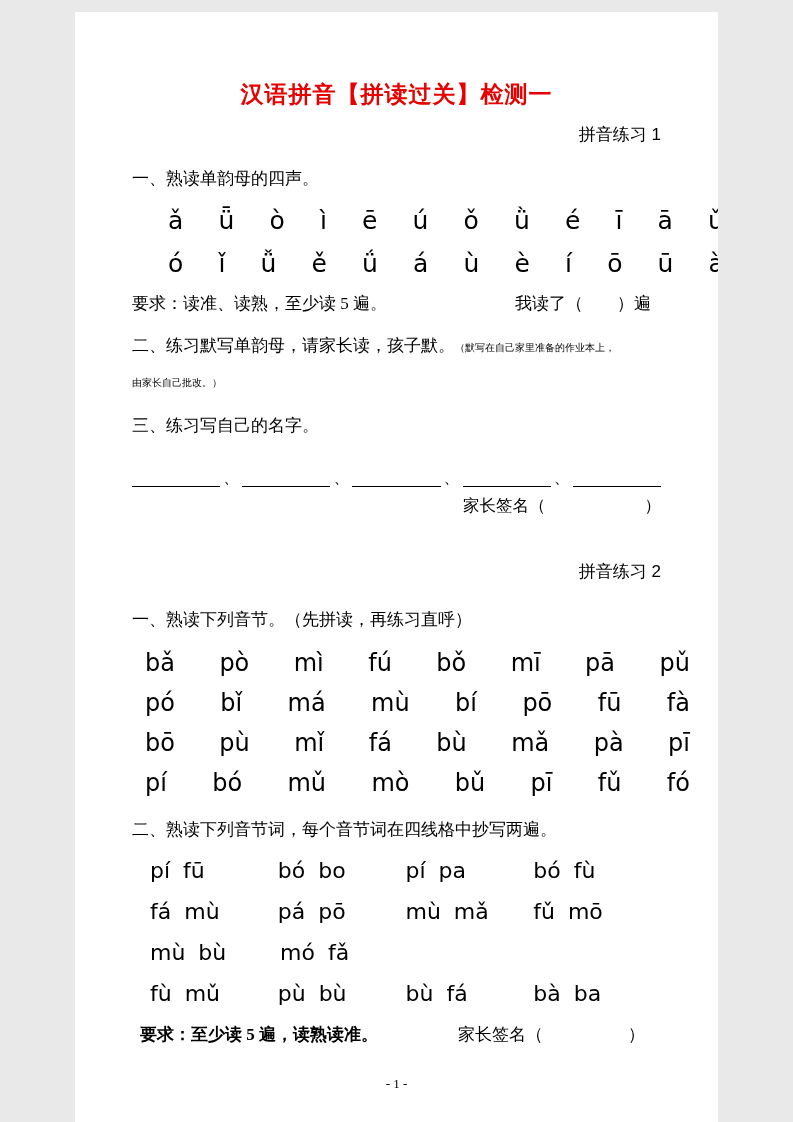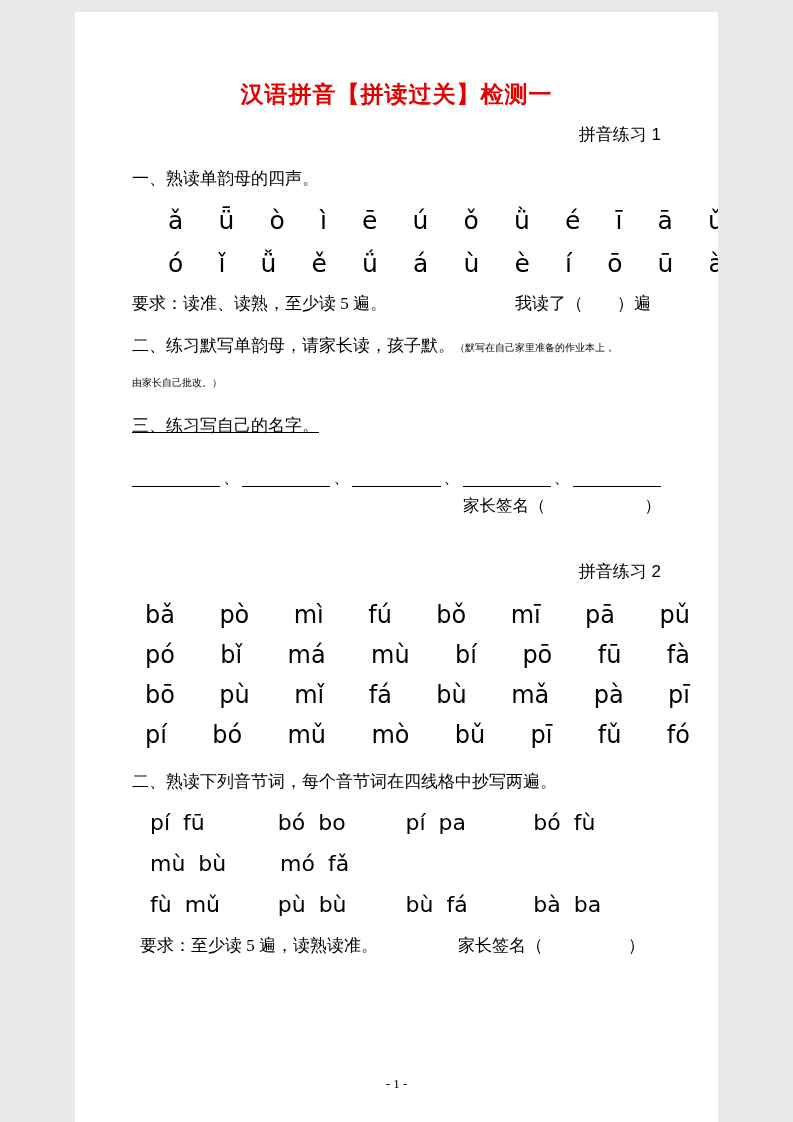--- a/index.html
+++ b/index.html
@@ -37,21 +37,21 @@
     margin-top: 14px;
   }
   .heading.second { margin-top: 44px; }
 
   .section-label {
     font-size: 17px;
     line-height: 22px;
     margin-top: 22px;
   }
   .section-label .note { font-size: 10px; }
-  .section-label.tight { margin-top: 16px; text-decoration: underline; }
+  .section-label.tight { margin-top: 16px; }
   .section-label.wrap2 { line-height: 33px; margin-top: 14px; }
 
   .vowel-row {
     font-family: "DejaVu Sans", "Liberation Sans", sans-serif;
     font-size: 25px;
     line-height: 34px;
     display: flex;
     justify-content: space-between;
     width: 556px;
     margin: 14px 0 0 36px;
@@ -109,21 +109,21 @@
   .word-cell { width: 130px; }
 
   .bottom-line {
     display: flex;
     justify-content: space-between;
     margin-top: 14px;
     font-size: 17px;
     line-height: 22px;
     padding: 0 16px 0 8px;
   }
-  .bottom-line .req-bold { font-weight: normal; }
+  .bottom-line .req-bold { font-weight: bold; }
 
   .footer {
     position: absolute;
     left: 0;
     right: 0;
     bottom: 42px;
     text-align: center;
     font-size: 13px;
     color: #000;
   }
@@ -190,20 +190,21 @@
     <span class="sep">、</span>
     <span class="blank"></span>
   </div>
 
   <div class="sign-line">
     <span>家长签名（　　　　　　）</span>
   </div>
 
   <h2 class="heading second">拼音练习 2</h2>
 
+  <p class="section-label" style="margin-top:26px">一、熟读下列音节。（先拼读，再练习直呼）</p>
 
   <div class="syll-row">
       <span class="syll-cell">bǎ</span>
       <span class="syll-cell">pò</span>
       <span class="syll-cell">mì</span>
       <span class="syll-cell">fú</span>
       <span class="syll-cell">bǒ</span>
       <span class="syll-cell">mī</span>
       <span class="syll-cell">pā</span>
       <span class="syll-cell">pǔ</span>
@@ -241,20 +242,26 @@
 
   <p class="section-label" style="margin-top:20px">二、熟读下列音节词，每个音节词在四线格中抄写两遍。</p>
 
   <div class="word-row">
       <span class="word-cell">pí fū</span>
       <span class="word-cell">bó bo</span>
       <span class="word-cell">pí pa</span>
       <span class="word-cell">bó fù</span>
     </div>
   <div class="word-row">
+      <span class="word-cell">fá mù</span>
+      <span class="word-cell">pá pō</span>
+      <span class="word-cell">mù mǎ</span>
+      <span class="word-cell">fǔ mō</span>
+    </div>
+  <div class="word-row">
       <span class="word-cell">mù bù</span>
       <span class="word-cell">mó fǎ</span>
     </div>
   <div class="word-row">
       <span class="word-cell">fù mǔ</span>
       <span class="word-cell">pù bù</span>
       <span class="word-cell">bù fá</span>
       <span class="word-cell">bà ba</span>
     </div>
 

